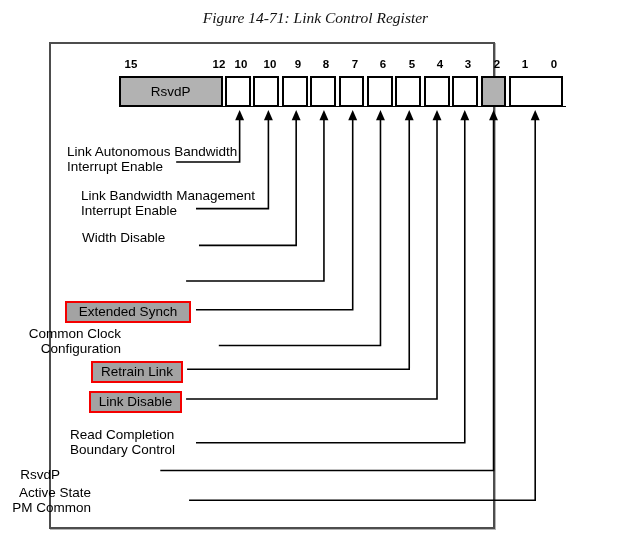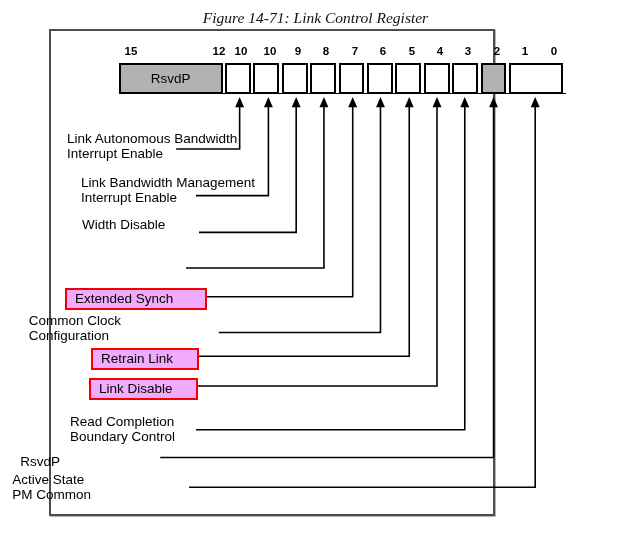--- a/index.html
+++ b/index.html
@@ -1,34 +1,34 @@
 <!DOCTYPE html>
 <html style="--highlight-box-red: #f40000; --shaded-cell-gray: #b2b2b2; --line-black: #000000;"><head>
 <meta charset="utf-8">
 <style>
   html,body{margin:0;padding:0;background:#ffffff;}
   .page{position:relative;width:631px;height:542px;background:#fff;overflow:hidden;
         font-family:"Liberation Sans",sans-serif;color:#000;}
   .fig-title{position:absolute;left:0;top:9px;width:100%;text-align:center;
              font-family:Liberation Serif, serif;font-style:italic;font-size:15.5px;color:#111;}
-  .fig-box{position:absolute;left:49px;top:29px;width:446px;height:487px;
+  .fig-box{position:absolute;left:49px;top:42px;width:446px;height:487px;
            border:2px solid #4d4d4d;box-sizing:border-box;box-shadow:1px 1px 0 #b5b5b5;background:#fff;}
   .connectors{position:absolute;left:0;top:0;width:532px;height:483px;}
   .bitnums{position:absolute;left:0;top:14px;width:100%;height:14px;}
   .bitnums span{position:absolute;transform:translateX(-50%);font-size:11.5px;font-weight:bold;white-space:nowrap;}
   .reg-bar{position:absolute;left:68px;top:32px;width:447px;height:31px;display:flex;gap:2.5px;}
   .cell{box-sizing:border-box;border:2px solid #000;background:#fff;height:31px;
         display:flex;align-items:center;justify-content:center;font-size:13.5px;}
   .cell.shaded{background:var(--shaded-cell-gray,#b5b5b5);}
   .baseline{position:absolute;left:68px;top:61.5px;width:447px;height:1.8px;background:#000;}
   .flabel{position:absolute;font-size:13.5px;line-height:15px;white-space:nowrap;}
   .flabel span{display:block;}
-  .flabel.alignr{}
-  .flabel.boxed{border:2.5px solid var(--highlight-box-red,#f40000);text-align:left;
-                padding:1px 8px;line-height:16px;background:#f0abfc;}
+  .flabel.alignr{text-align:right;}
+  .flabel.boxed{border:2.5px solid var(--highlight-box-red,#f40000);text-align:center;
+                padding:1px 0;line-height:16px;background:#a3a3a3;}
   svg polyline{fill:none;stroke:#000;stroke-width:1.6;}
   svg polygon{fill:#000;stroke:none;}
 </style>
 </head>
 <body>
 
 <div class="page">
 
   <div class="fig-title">Figure 14-71: Link Control Register</div>
 

